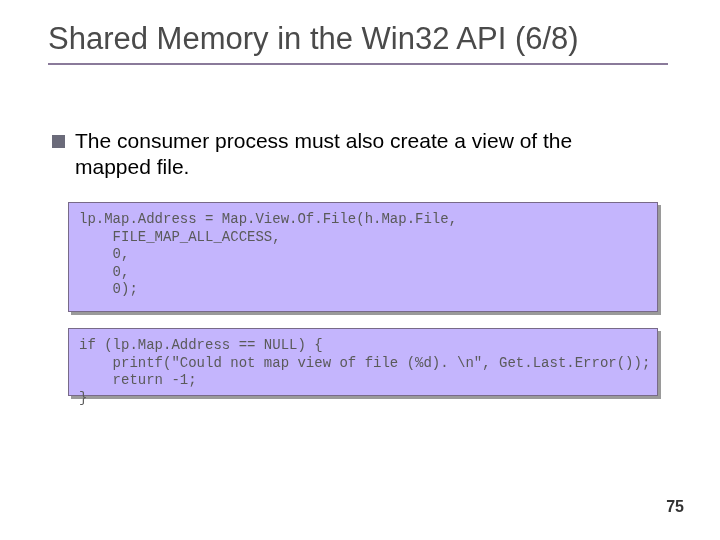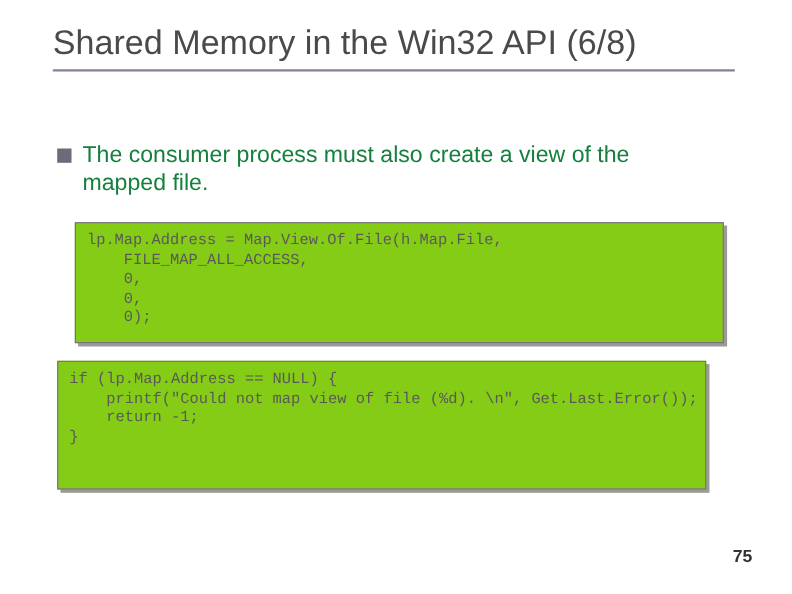--- a/index.html
+++ b/index.html
@@ -37,62 +37,62 @@
     height: 2px;
     background: #8a7a9a;
     width: 620px;
   }
   .body-text {
     position: absolute;
     left: 52px;
     top: 128px;
     width: 600px;
     font-size: 21px;
-    color: #15803d;
+    color: #000000;
     line-height: 1.25;
   }
   .bullet-row {
     display: flex;
     align-items: flex-start;
   }
   .bullet-box {
     width: 13px;
     height: 13px;
     background: #6b6b7a;
     margin-top: 7px;
     margin-right: 10px;
     flex: 0 0 auto;
   }
   .bullet-text {
     flex: 1;
   }
   .code-box {
     position: absolute;
     border: 1px solid #786a88;
-    background: #84cc16;
+    background: #c4b5fd;
     box-shadow: 3px 3px 0 #9a9a9a;
     font-family: "Courier New", Courier, monospace;
     font-size: 14px;
     color: #5a5a5a;
     line-height: 1.25;
     padding: 8px 10px;
     white-space: pre;
     box-sizing: border-box;
   }
   .code1 {
     left: 68px;
     top: 202px;
     width: 590px;
     height: 110px;
   }
   .code2 {
-    left: 52px;
+    left: 68px;
     top: 328px;
     width: 590px;
-    height: 117px;
+    height: 68px;
   }
   .page-num {
     position: absolute;
     right: 36px;
     bottom: 24px;
     font-size: 16px;
     color: #333;
     font-weight: bold;
   }
 </style>

